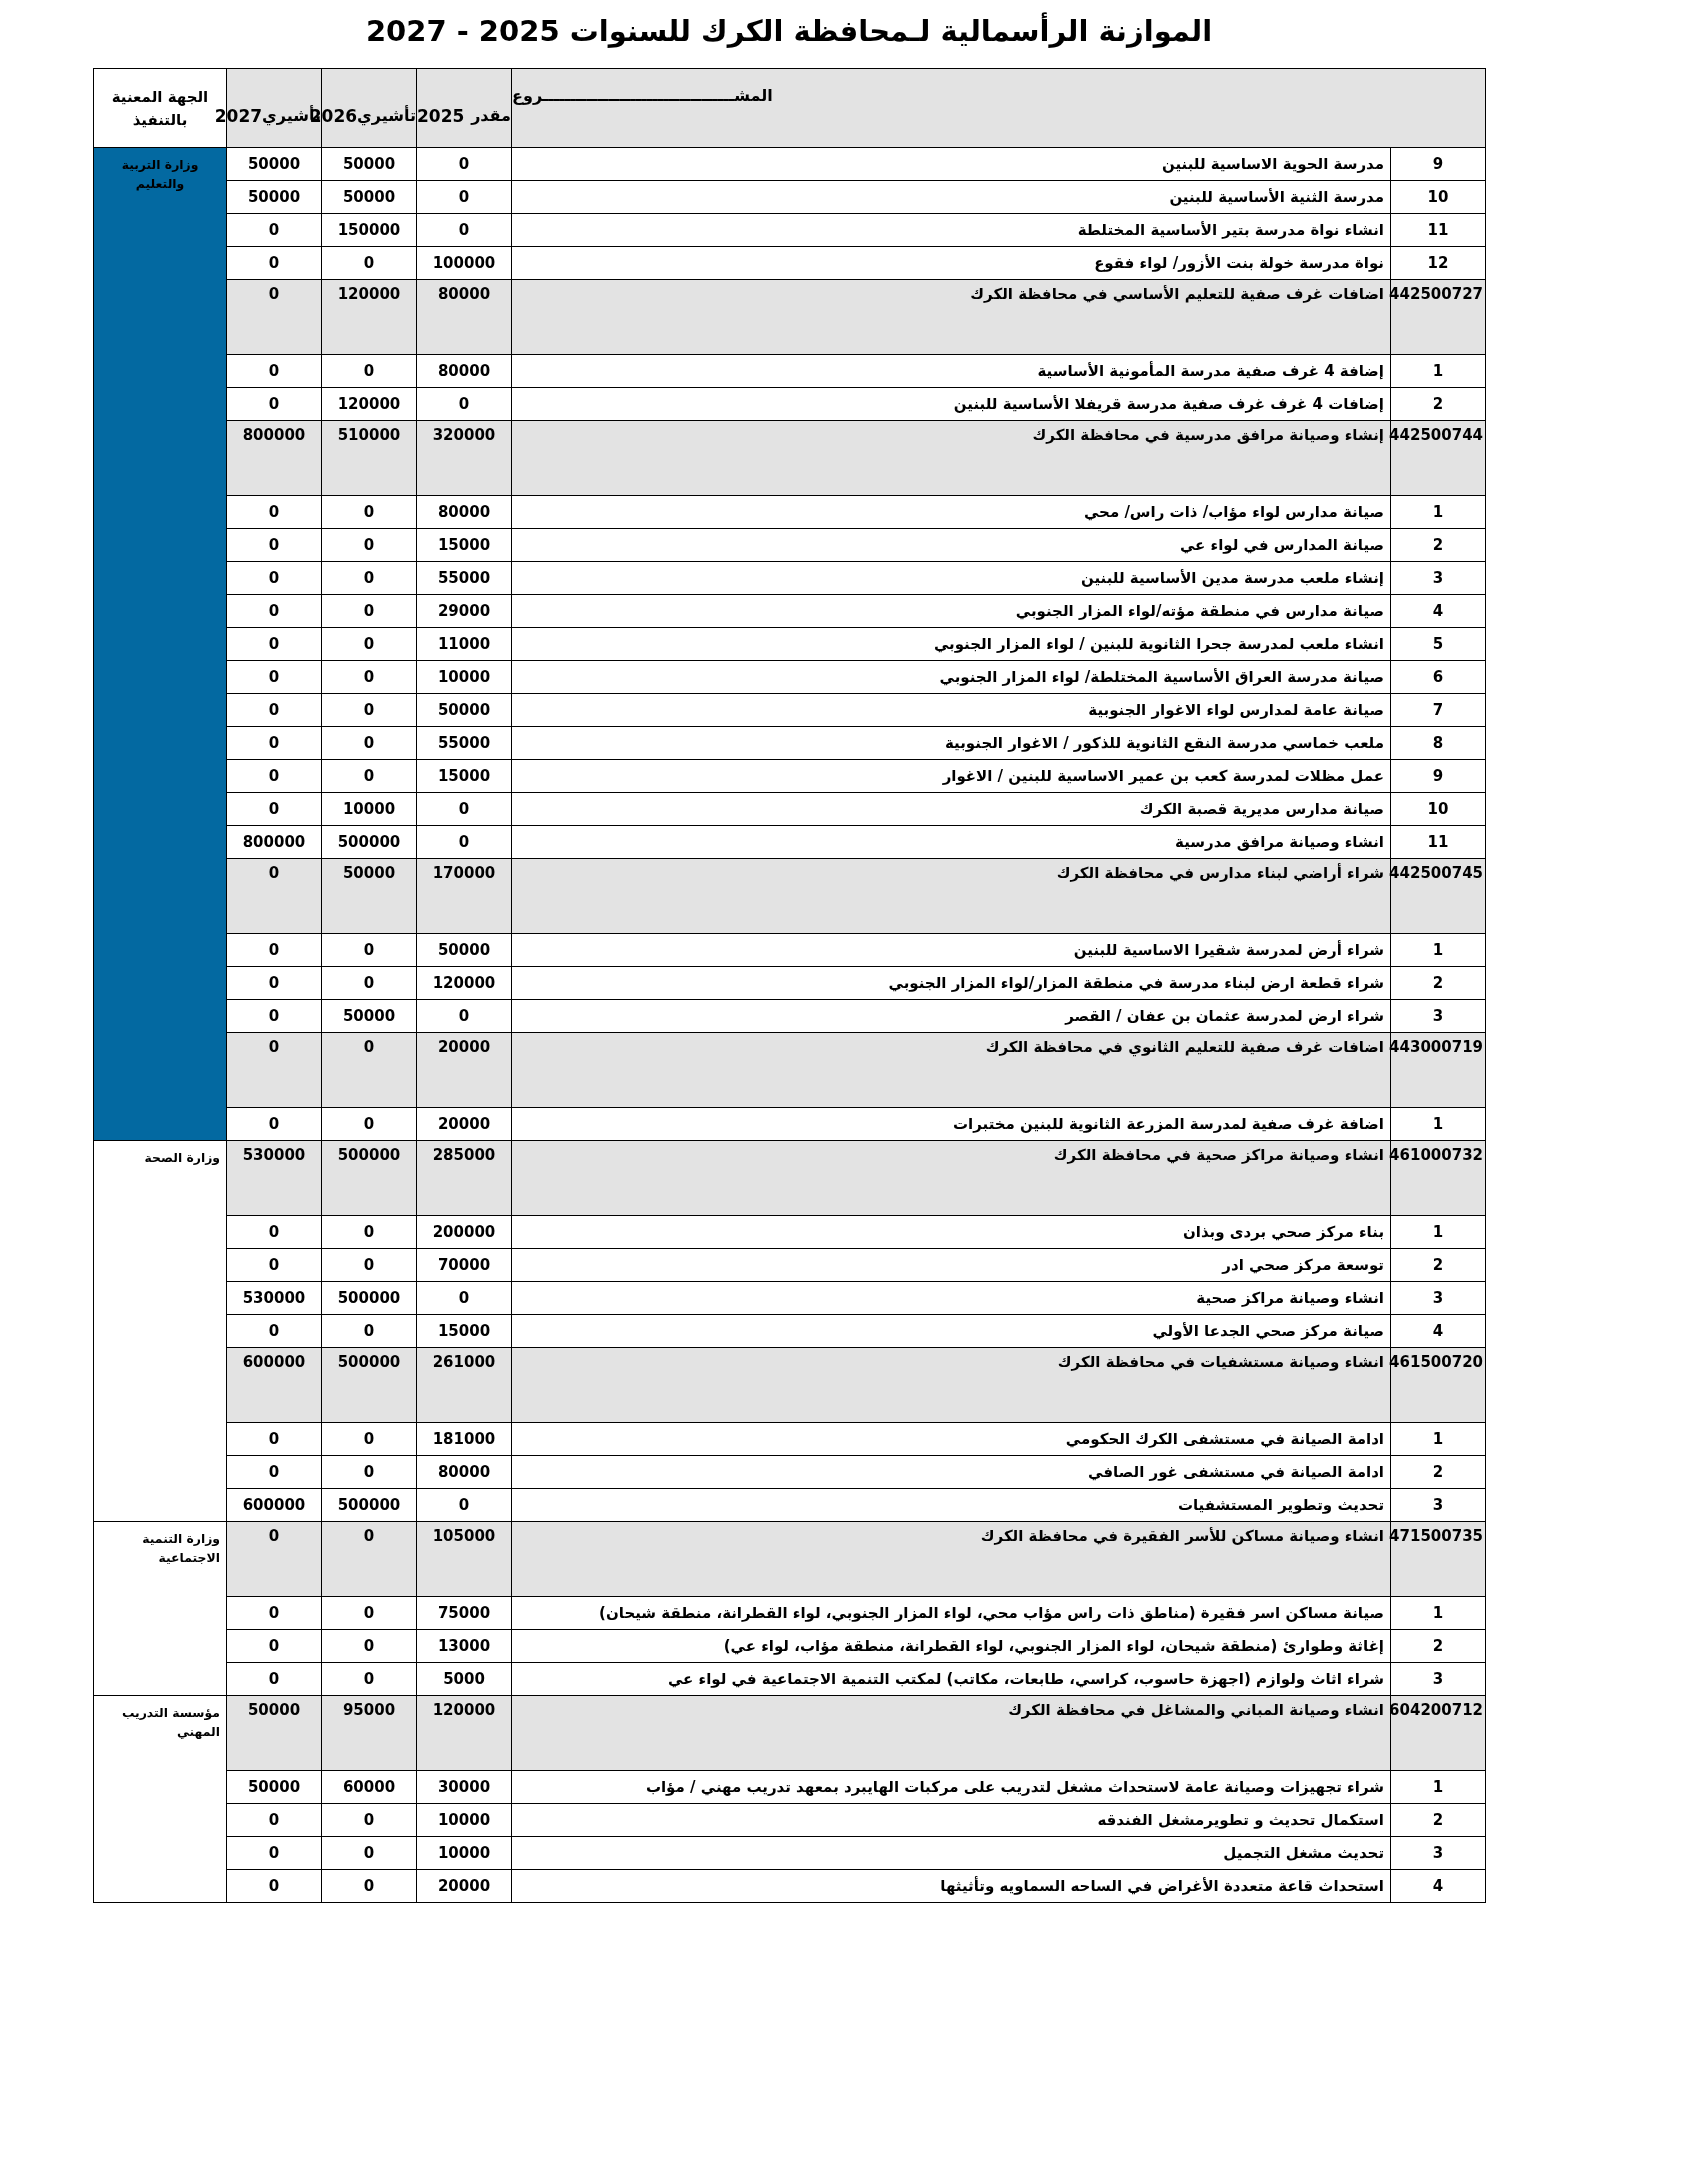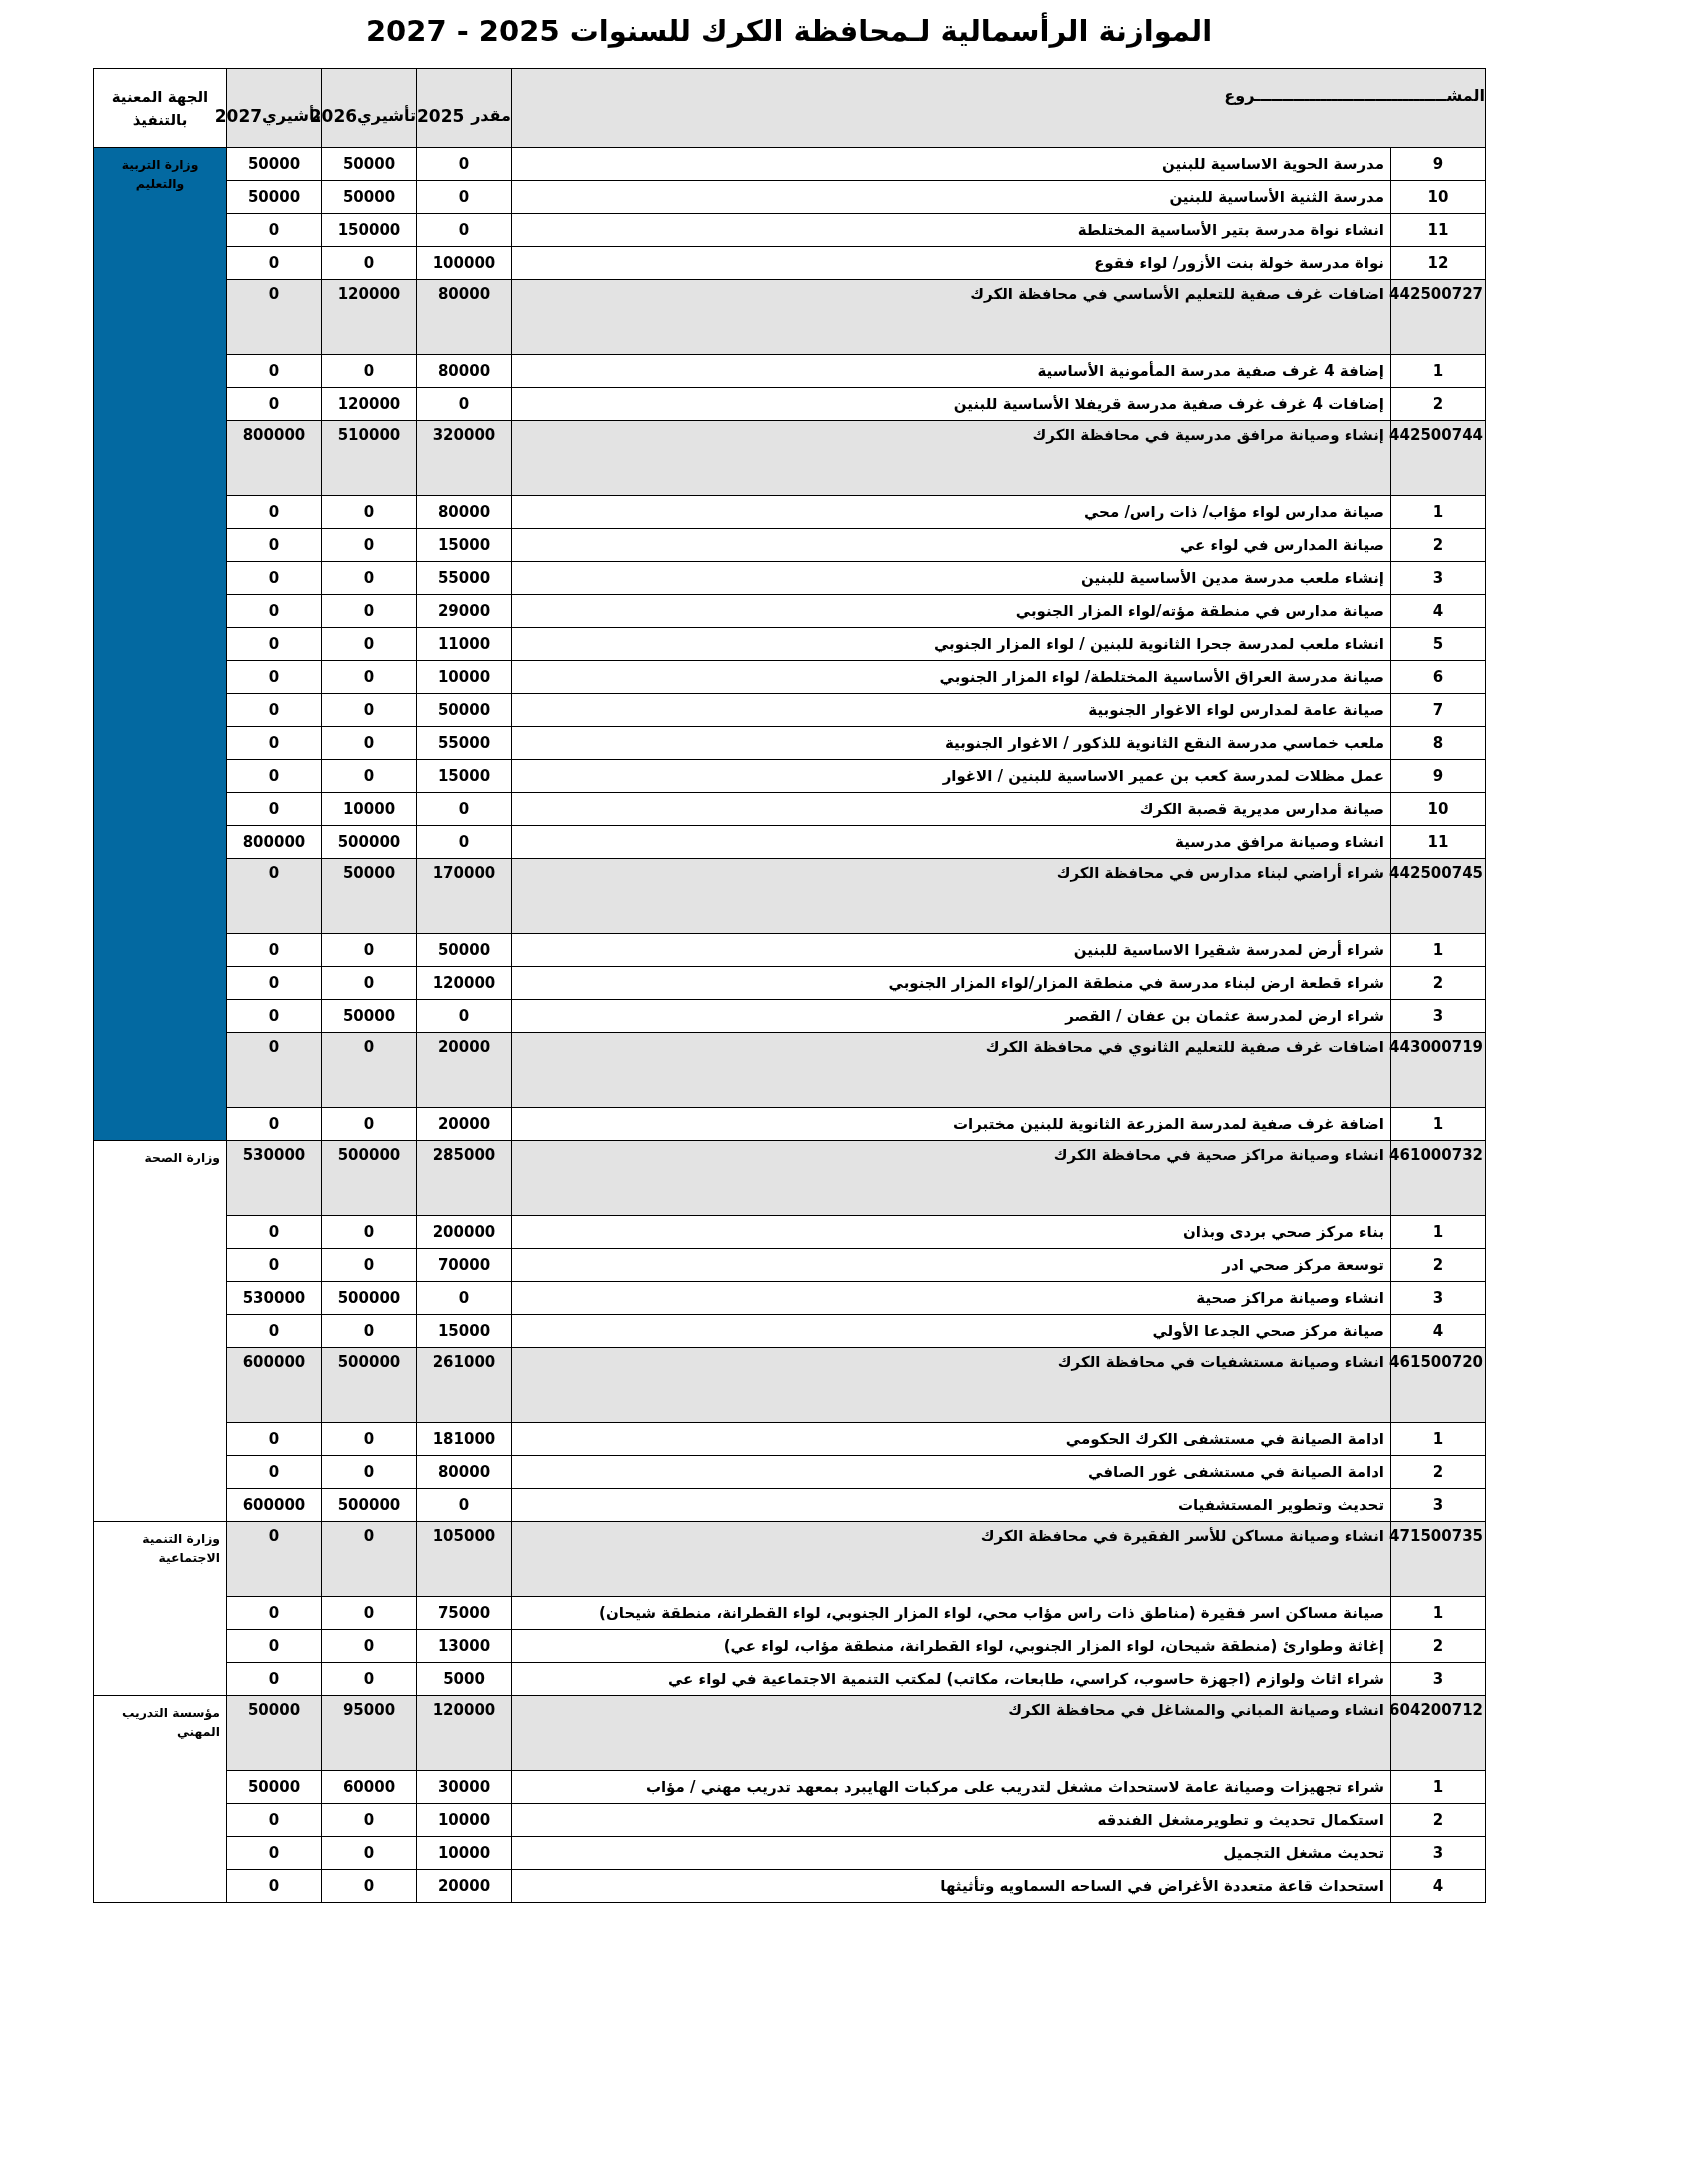--- a/index.html
+++ b/index.html
@@ -14,21 +14,21 @@
   .title {
     direction:rtl; text-align:center;
     font-size:29px; font-weight:700;
     margin-bottom:20px; letter-spacing:0.2px;
   }
   .tbl-wrap { width:1392px; margin:0 auto; }
   table { border-collapse:collapse; direction:rtl; width:100%; table-layout:fixed; }
   th, td { border:1px solid #000; }
   thead th { background:#e3e3e3; height:79px; vertical-align:top; padding-top:17px; font-weight:700; }
   thead th.entity-h { background:#ffffff; font-size:15px; line-height:1.5; text-align:center; }
-  thead th.project-h { font-size:16px; text-align:right; letter-spacing:0.5px;margin-top:8px; }
+  thead th.project-h { font-size:16px; text-align:left; letter-spacing:0.5px;margin-top:8px; }
   .h-flex { display:flex; flex-direction:row; justify-content:space-between; align-items:center; height:59px; }
   .h-label { font-size:16px; }
   .h-year  { font-size:17px; }
   tbody td { font-size:15px; padding:4px 6px; height:33px; line-height:1.35; }
   td.num   { text-align:center; padding:4px 2px; }
   td.name  { text-align:right; }
   td.val   { text-align:center; }
   td.entity{
     font-size:12.4px; text-align:center; vertical-align:top;
     padding-top:8px; background:#0369a1; line-height:1.5;

